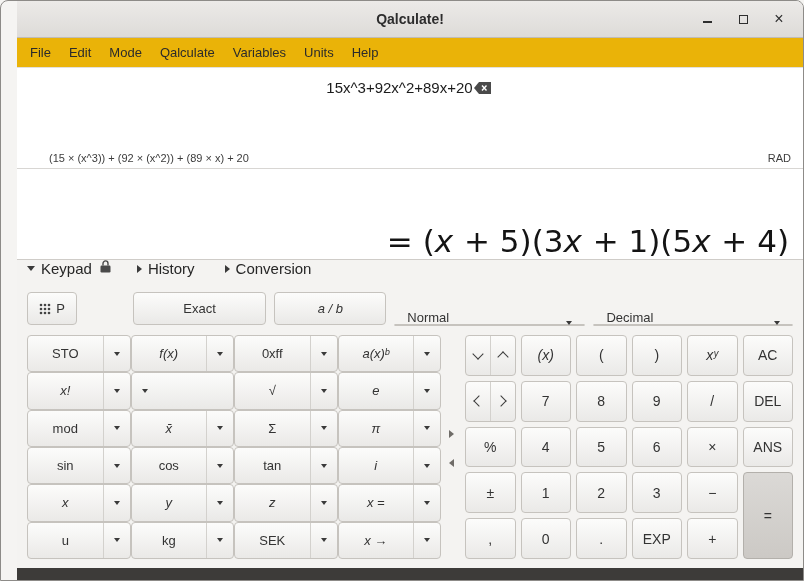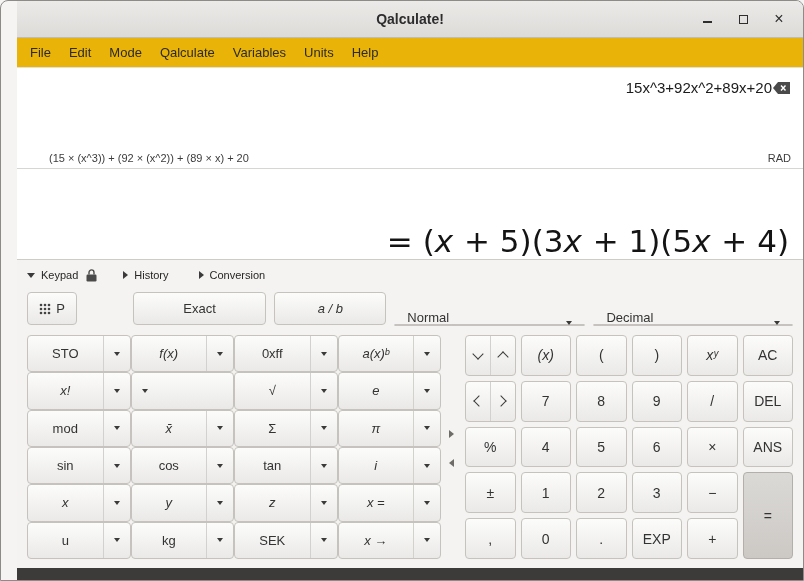--- a/index.html
+++ b/index.html
@@ -45,40 +45,40 @@
     background: #eab308; border-bottom: 1px solid #e2e0dd;
     display: flex; align-items: center; padding-left: 4px;
   }
   .menu-item { padding: 5px 9px; font-size: 13px; color: #2b2b2b; }
   
   .io-area {
     height: 101px; flex: 0 0 101px;
     background: #ffffff; border-bottom: 1px solid #d8d6d3;
     position: relative;
   }
-  .input-row { display: flex; justify-content: flex-end; align-items: flex-start; padding: 11px 12px 0 10px; }
+  .input-row { display: flex; justify-content: center; align-items: flex-start; padding: 11px 12px 0 10px; }
   .input-text { font-size: 15px; color: #1b1b1b; }
   .parsed-row {
     position: absolute; left: 0; right: 0; bottom: 4px;
     display: flex; justify-content: space-between;
     padding: 0 12px; font-size: 11px; color: #3c3c3c; margin-left: 20px;
   }
   
   .result-area {
     height: 91px; flex: 0 0 91px;
     background: #ffffff; border-bottom: 1px solid #cfccc8;
     display: flex; align-items: flex-end; justify-content: flex-end;
     padding-right: 14px;
     font-size: 31px; color: #141414;
     font-family: "DejaVu Sans", sans-serif;
   }
   .result-area i { font-style: italic; padding-right: 1px; }
   
   .lower { flex: 1; padding: 0 10px; background: #f4f3f1; display: flex; flex-direction: column; }
-  .toggles { height: 30px; flex: 0 0 30px; display: flex; align-items: center; font-size: 11px; color: #262626; }
+  .toggles { height: 30px; flex: 0 0 30px; display: flex; align-items: flex-start; font-size: 15px; color: #262626; }
   .toggle { display: flex; align-items: center; gap: 6px; margin-right: 30px; }
   .tri-down { width: 0; height: 0; border-left: 4px solid transparent; border-right: 4px solid transparent; border-top: 5px solid #3a3a3a; }
   .tri-right { width: 0; height: 0; border-top: 4px solid transparent; border-bottom: 4px solid transparent; border-left: 5px solid #3a3a3a; }
   .tri-left  { width: 0; height: 0; border-top: 4px solid transparent; border-bottom: 4px solid transparent; border-right: 5px solid #6f6c68; }
   .tri-right.gray { border-left-color: #6f6c68; }
   .lock-icon { margin-left: -22px; margin-right: 26px; display: flex; }
   
   .btn, .skey, .combo {
     background: linear-gradient(#fcfcfb, #eae9e7);
     border: 1px solid #c6c3be;

